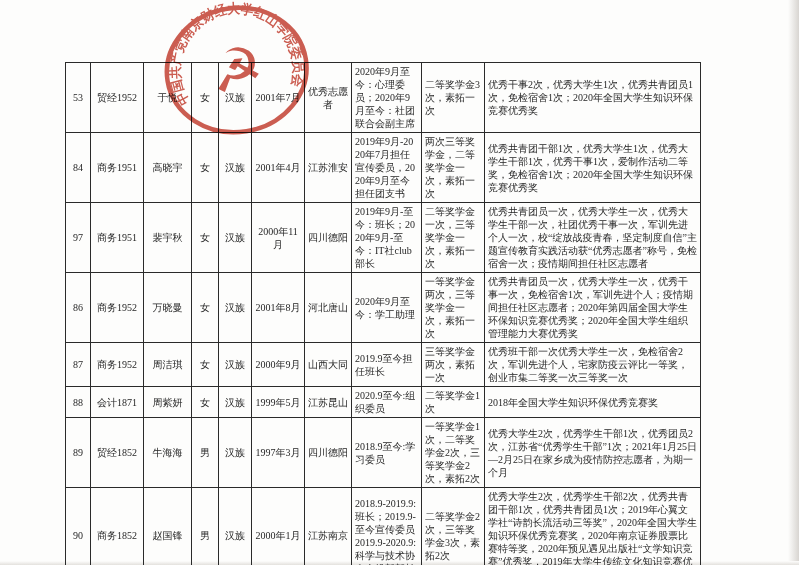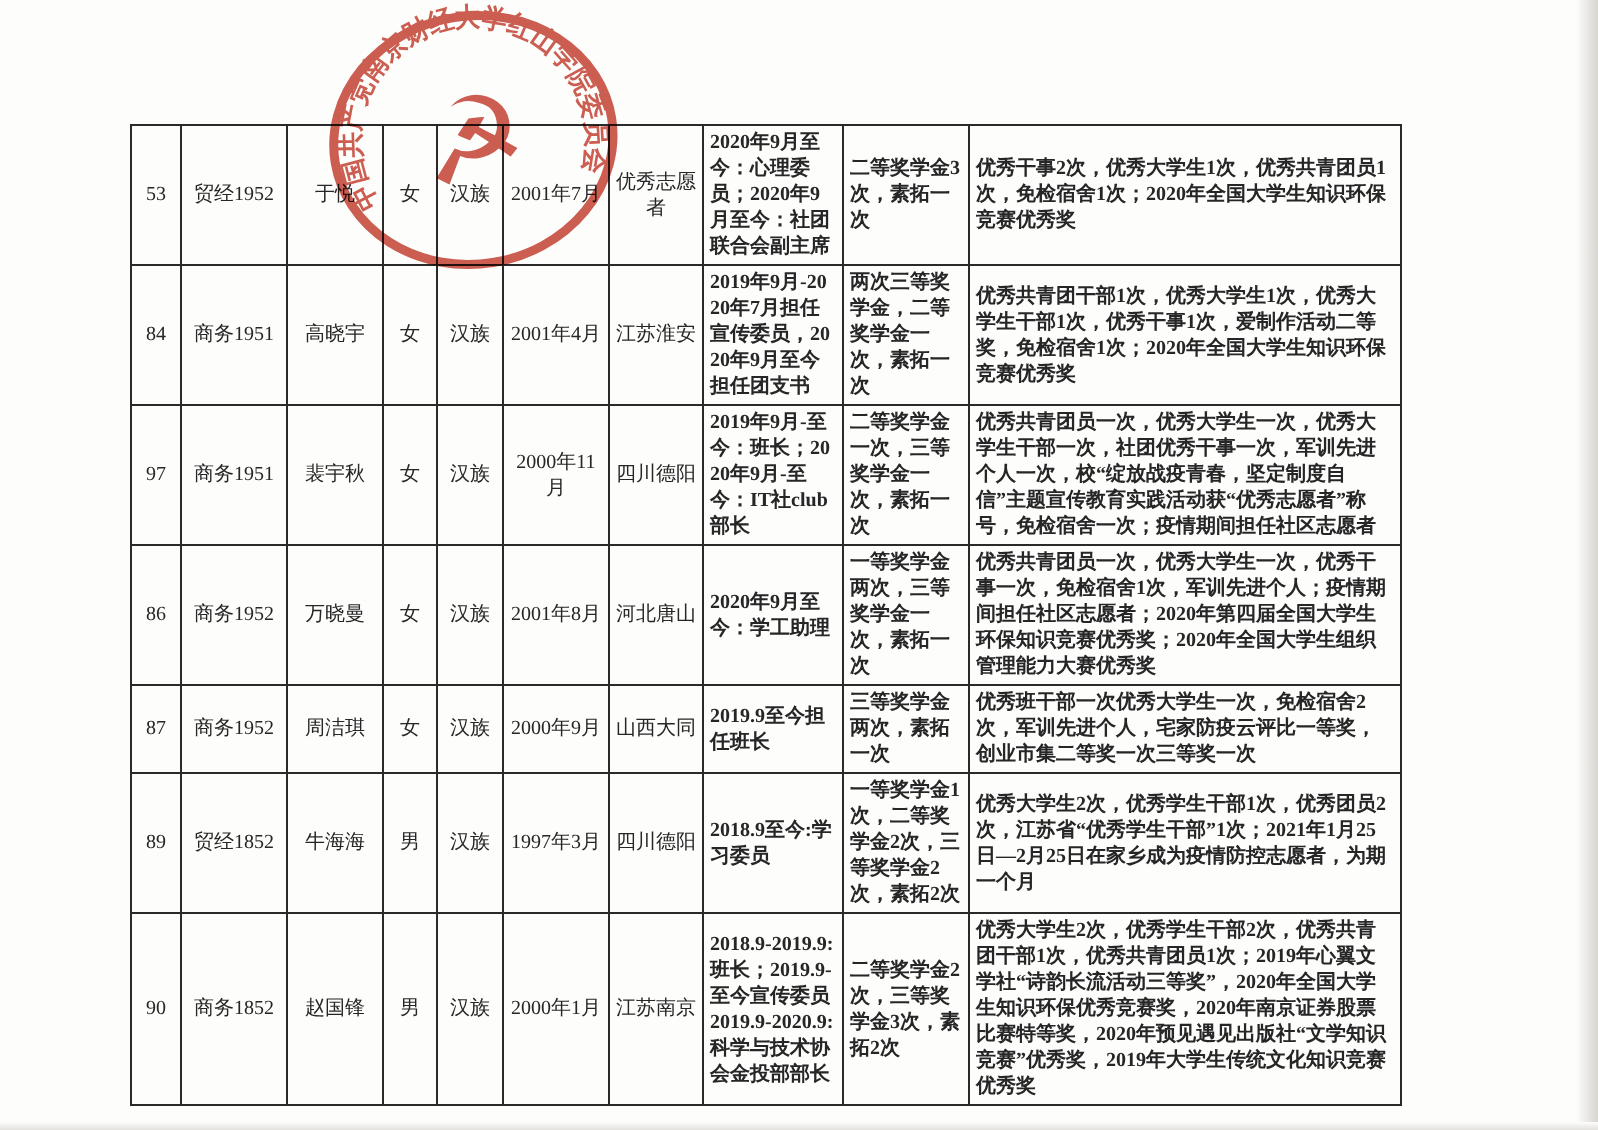--- a/index.html
+++ b/index.html
@@ -27,21 +27,21 @@
     border:1px solid #2a2a2a;
     padding:2px 3px;
     vertical-align:middle;
     font-size:10px;line-height:1.3;
     word-break:break-all;
   }
   td.c-seq,td.c-class,td.c-name,td.c-gender,td.c-ethnicity,td.c-birth,td.c-origin{
     text-align:center;
   }
   td.c-position,td.c-scholarship,td.c-honors{
-    text-align:left;font-size:9.5px;line-height:1.28;font-weight:bold;
+    text-align:left;font-size:9.5px;line-height:1.28;
   }
   
   .stamp{
     position:absolute;left:125px;top:-22px;width:224px;height:200px;
     pointer-events:none;opacity:.82;mix-blend-mode:multiply;z-index:5;
   }
 </style>
 </head>
 <body>
 
@@ -115,20 +115,32 @@
         <td class="c-class">商务1952</td>
         <td class="c-name">周洁琪</td>
         <td class="c-gender">女</td>
         <td class="c-ethnicity">汉族</td>
         <td class="c-birth">2000年9月</td>
         <td class="c-origin">山西大同</td>
         <td class="c-position">2019.9至今担任班长</td>
         <td class="c-scholarship">三等奖学金两次，素拓一次</td>
         <td class="c-honors">优秀班干部一次优秀大学生一次，免检宿舍2次，军训先进个人，宅家防疫云评比一等奖，创业市集二等奖一次三等奖一次</td>
       </tr>
+      <tr style="height: 30px;">
+        <td class="c-seq">88</td>
+        <td class="c-class">会计1871</td>
+        <td class="c-name">周紫妍</td>
+        <td class="c-gender">女</td>
+        <td class="c-ethnicity">汉族</td>
+        <td class="c-birth">1999年5月</td>
+        <td class="c-origin">江苏昆山</td>
+        <td class="c-position">2020.9至今:组织委员</td>
+        <td class="c-scholarship">二等奖学金1次</td>
+        <td class="c-honors">2018年全国大学生知识环保优秀竞赛奖</td>
+      </tr>
       <tr style="height: 55px;">
         <td class="c-seq">89</td>
         <td class="c-class">贸经1852</td>
         <td class="c-name">牛海海</td>
         <td class="c-gender">男</td>
         <td class="c-ethnicity">汉族</td>
         <td class="c-birth">1997年3月</td>
         <td class="c-origin">四川德阳</td>
         <td class="c-position">2018.9至今:学习委员</td>
         <td class="c-scholarship">一等奖学金1次，二等奖学金2次，三等奖学金2次，素拓2次</td>

